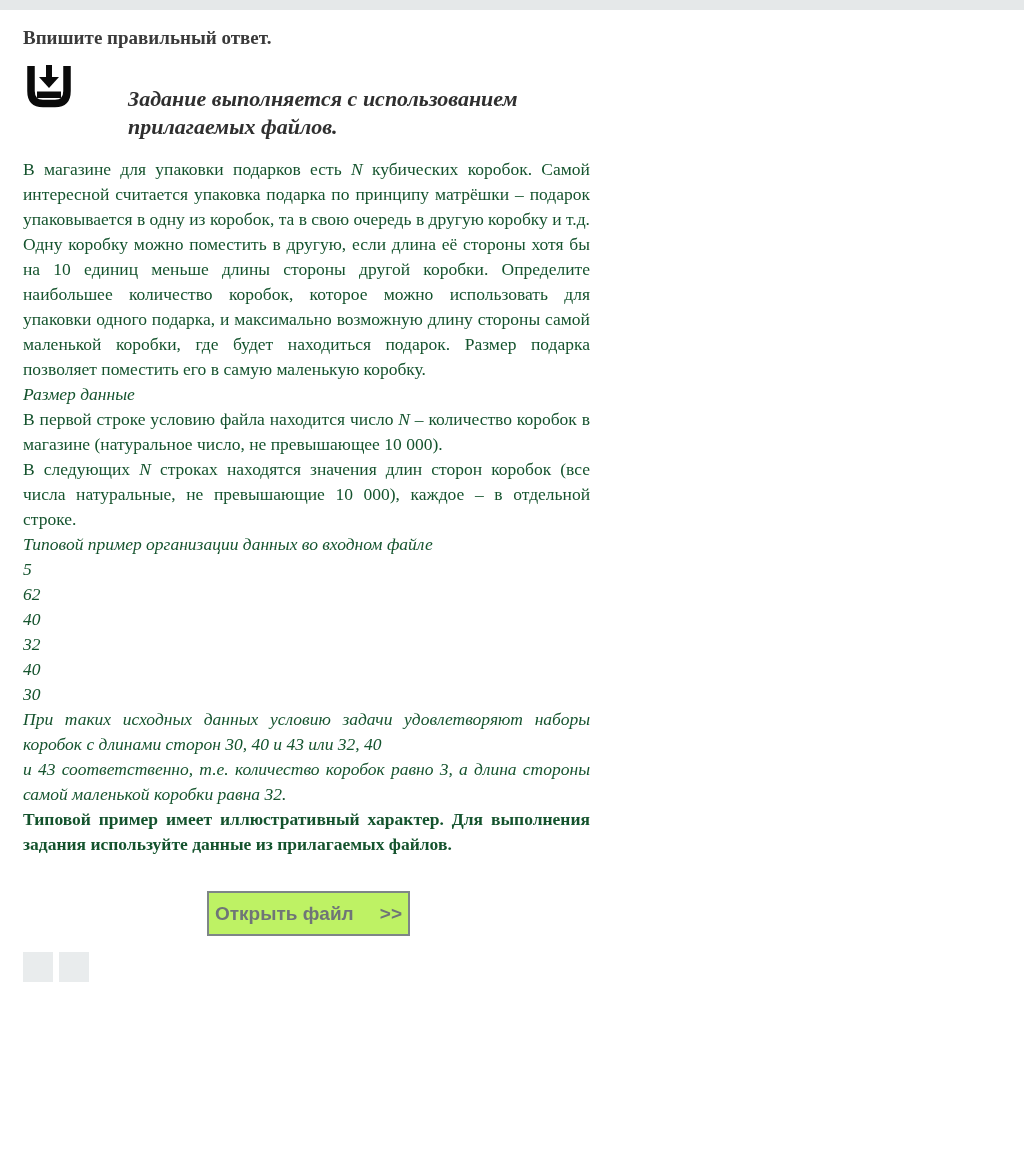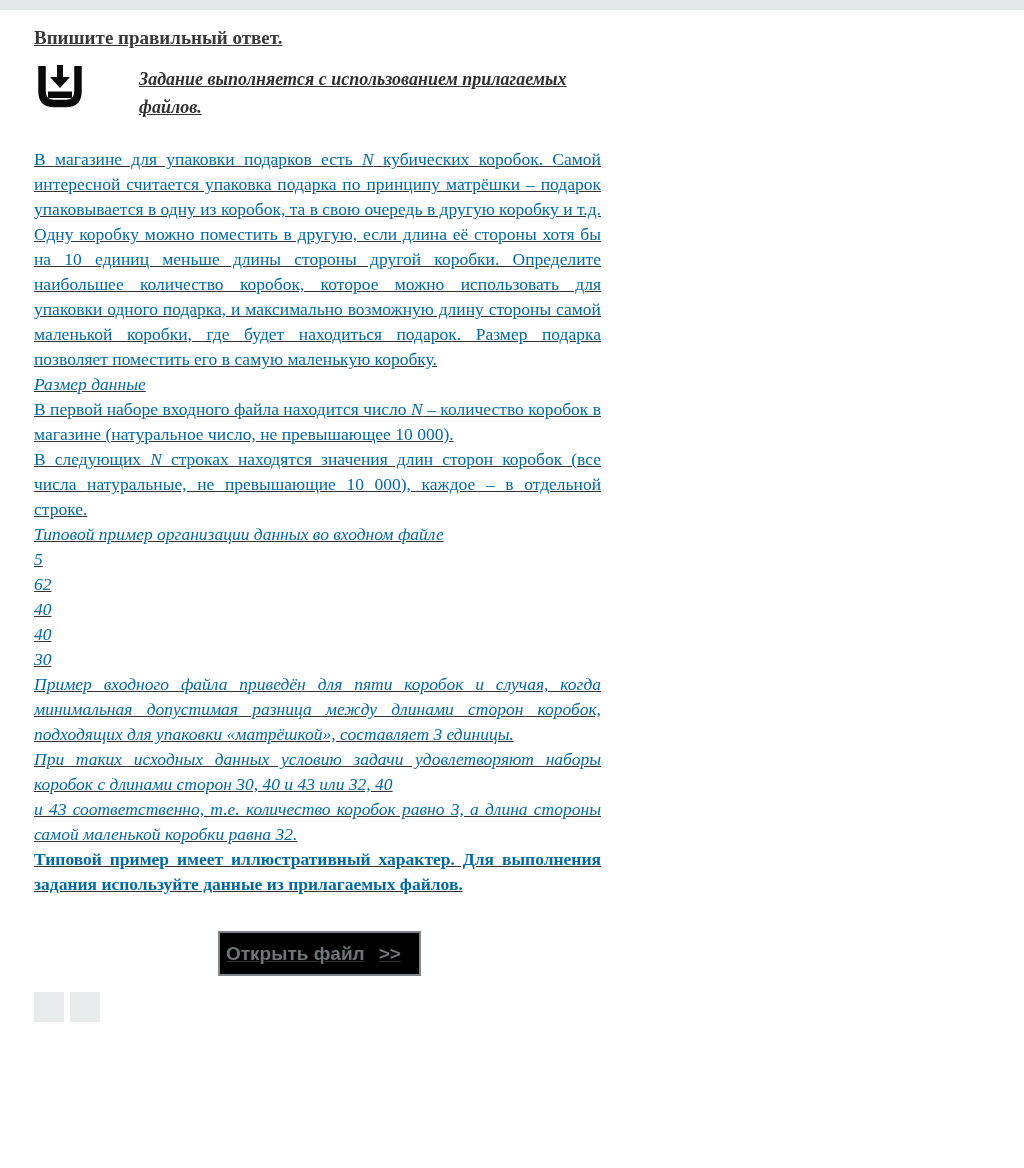--- a/index.html
+++ b/index.html
@@ -10,23 +10,22 @@
     font-family: "Liberation Serif", serif;
     color: #333333;
     overflow: hidden;
   }
   .top-bar {
     width: 1024px;
     height: 10px;
     background: #e5e8e9;
   }
   .content {
-    padding-left: 34px;
+    padding-left: 23px;
     width: 567px;
-    text-decoration: underline;
   }
   .page-title {
     margin-top: 17px;
     font-size: 19px;
     font-weight: bold;
     color: #3a3a3a;
     line-height: 22px;
   }
   .attach-row {
     margin-top: 16px;
@@ -34,46 +33,47 @@
     align-items: flex-start;
   }
   .download-icon-wrap {
     width: 52px;
     height: 47px;
     flex: 0 0 auto;
   }
   .attach-note {
     margin-left: 53px;
     width: 445px;
-    font-size: 18px;
+    font-size: 22px;
     font-weight: bold;
     font-style: italic;
     line-height: 28px;
     color: #2f2f2f;
+    margin-top: 20px;
   }
   .problem {
-    margin-top: 26px;
+    margin-top: 16px;
     font-size: 17.5px;
     line-height: 25px;
-    color: #0369a1;
+    color: #14532d;
   }
   .problem p { margin: 0; }
   .just { text-align: justify; }
   .it { font-style: italic; }
   .bold-note { font-weight: bold; }
   .n-var { font-style: italic; }
   .example-values div { font-style: italic; }
   .open-file-button {
     display: flex;
     align-items: center;
-    justify-content: flex-start;
+    justify-content: space-between;
     margin: 34px 0 0 184px;
     width: 203px;
     height: 45px;
-    background: #000000;
+    background: #bef264;
     border: 2px solid #7e8687;
     font-family: "Liberation Sans", sans-serif;
     font-size: 19px;
     font-weight: bold;
     color: #6f7577;
     cursor: pointer;
   }
   .open-file-button .arrows { margin-left: 14px; }
   .thumb-row {
     margin-top: 16px;
@@ -105,36 +105,36 @@
       </svg>
     </span>
     <div class="attach-note">Задание выполняется с использованием прилагаемых файлов.</div>
   </div>
 
   <div class="problem">
     <p class="just"><span>В магазине для упаковки подарков есть </span><span class="n-var">N</span><span> кубических коробок. Самой интересной считается упаковка подарка по принципу матрёшки – подарок упаковывается в одну из коробок, та в свою очередь в другую коробку и т.д. Одну коробку можно поместить в другую, если длина её стороны хотя бы на 10 единиц меньше длины стороны другой коробки. Определите наибольшее количество коробок, которое можно использовать для упаковки одного подарка, и максимально возможную длину стороны самой маленькой коробки, где будет находиться подарок. Размер подарка позволяет поместить его в самую маленькую коробку.</span></p>
 
     <p class="it">Размер данные</p>
 
-    <p class="just"><span>В первой наборе входного файла находится число </span><span class="n-var">N</span><span> – количество коробок в магазине (натуральное число, не превышающее 10 000).</span></p>
+    <p class="just"><span>В первой строке условию файла находится число </span><span class="n-var">N</span><span> – количество коробок в магазине (натуральное число, не превышающее 10 000).</span></p>
 
     <p class="just"><span>В следующих </span><span class="n-var">N</span><span> строках находятся значения длин сторон коробок (все числа натуральные, не превышающие 10 000), каждое – в отдельной строке.</span></p>
 
 
     <p class="it">Типовой пример организации данных во входном файле</p>
 
     <div class="example-values">
       <div>5</div>
       <div>62</div>
       <div>40</div>
+      <div>32</div>
       <div>40</div>
       <div>30</div>
     </div>
 
-    <p class="it just">Пример входного файла приведён для пяти коробок и случая, когда минимальная допустимая разница между длинами сторон коробок, подходящих для упаковки «матрёшкой», составляет 3 единицы.</p>
     <p class="it just">При таких исходных данных условию задачи удовлетворяют наборы коробок с длинами сторон 30, 40 и 43 или 32, 40</p>
     <p class="it just">и 43 соответственно, т.е. количество коробок равно 3, а длина стороны самой маленькой коробки равна 32.</p>
 
     <p class="bold-note just">Типовой пример имеет иллюстративный характер.  Для выполнения задания используйте данные из прилагаемых файлов.</p>
   </div>
 
   <button class="open-file-button">
     <span>Открыть файл</span>
     <span class="arrows">&gt;&gt;</span>
   </button>

